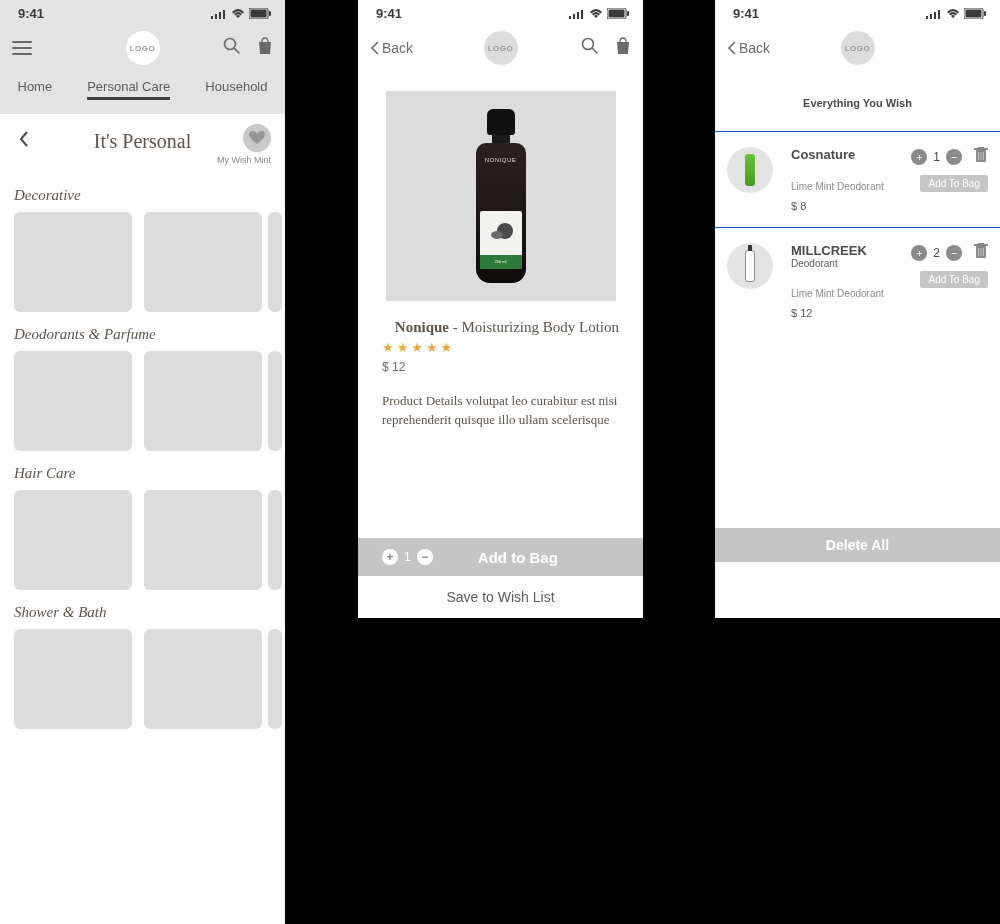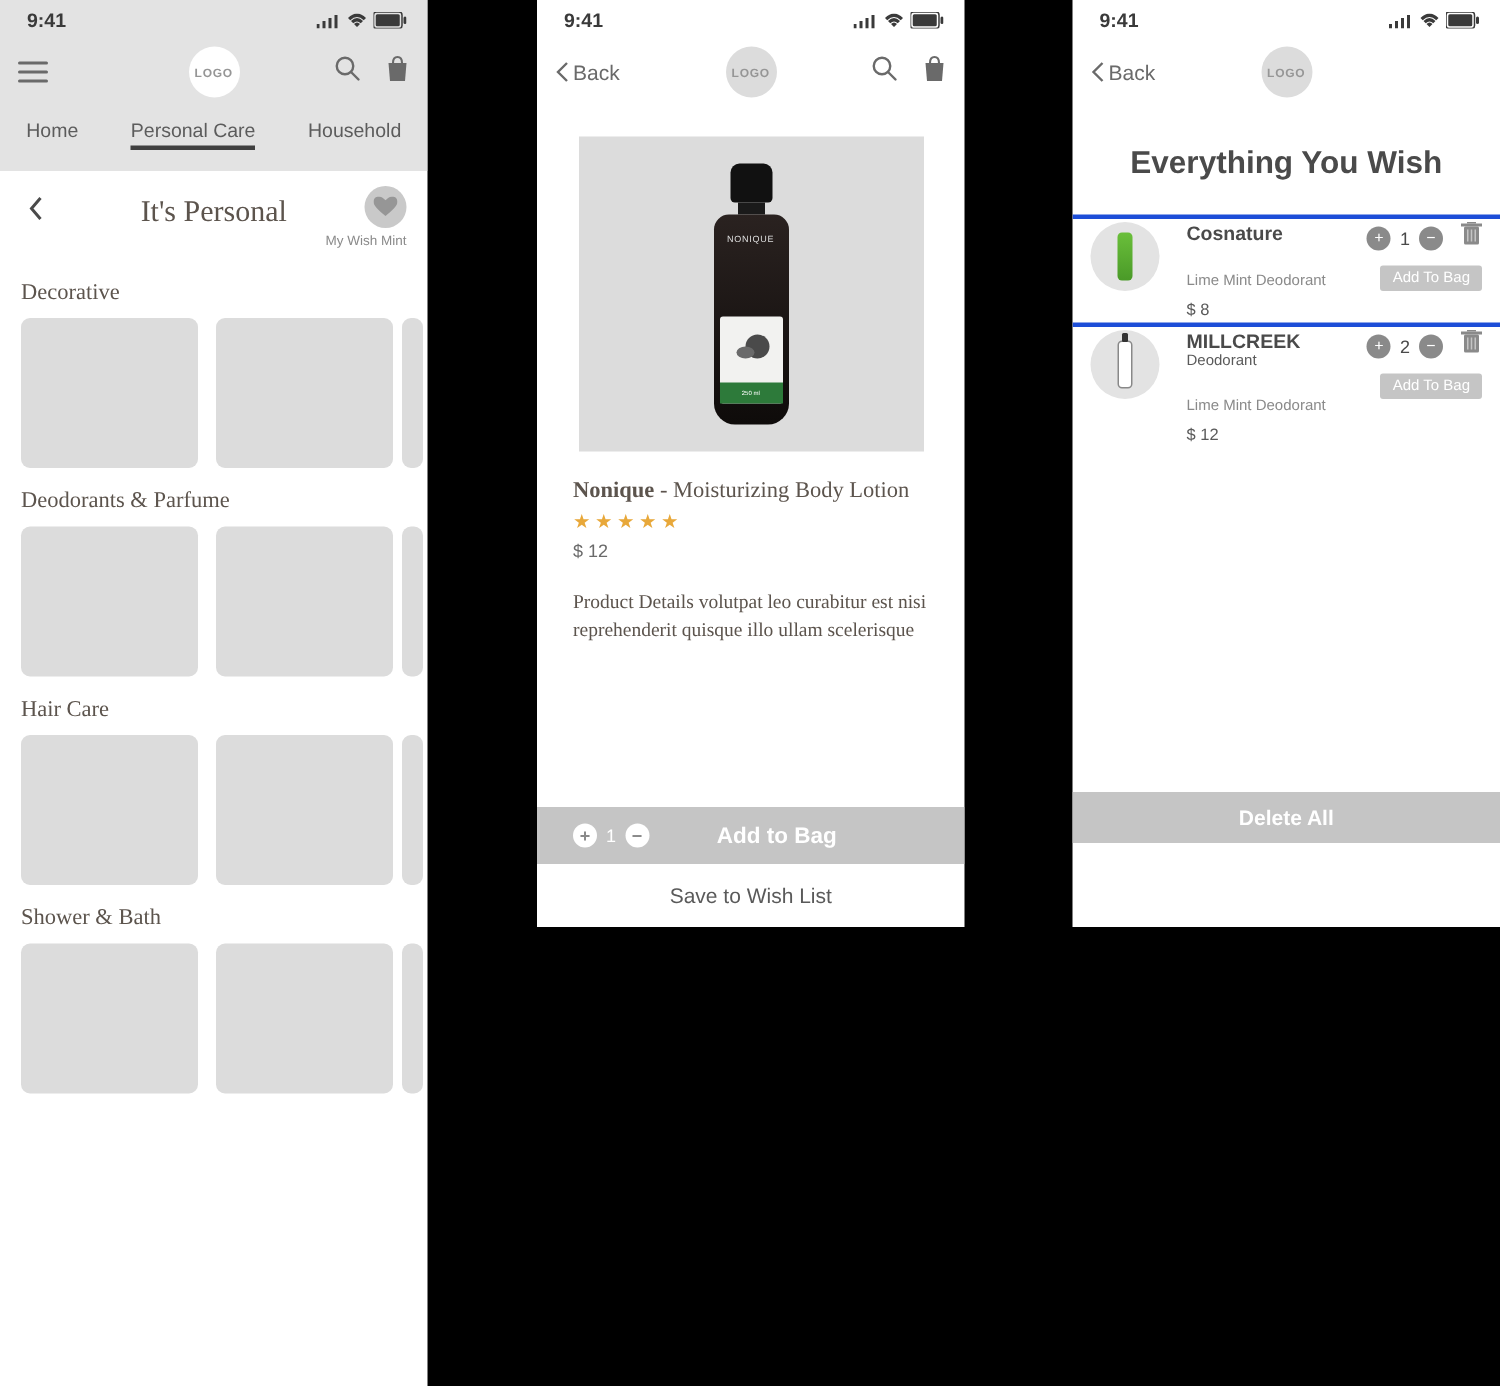--- a/index.html
+++ b/index.html
@@ -24,49 +24,49 @@
   
   .top-grey { background:#e3e3e3; }
   .tabs-row { display:flex; justify-content:space-around; padding: 6px 0 14px 0; font-family: Helvetica, Arial, sans-serif; font-size:13px; color:#5c5c5c; }
   .tabs-row .tab { cursor:pointer; padding-bottom:3px; }
   .tabs-row .tab.active { border-bottom:3px solid #404040; }
   .title-row { display:flex; align-items:flex-start; padding:16px 14px 2px 14px; position:relative; }
   .title-row .chev { position:absolute; left:18px; cursor:pointer; color:#4a4a4a; }
   .title-row .title { flex:1; text-align:center; font-size:20px; color:#5c544d; }
   .heart-circle { position:absolute; right:14px; top:10px; width:28px; height:28px; border-radius:50%; background:#c9c9c9; display:flex; align-items:center; justify-content:center; cursor:pointer; }
   .wishlist-label { text-align:right; font-size:9px; color:#8a8a8a; padding: 0 14px 8px 0; font-family: Helvetica, Arial, sans-serif; }
-  .section-label { font-size:15px; color:#5c544d; padding: 14px 14px 8px 14px; }
+  .section-label { font-size:15px; color:#5c544d; padding: 14px 14px 8px 14px; font-style: italic; }
   .grid-row { display:flex; gap:12px; padding:0 14px; }
   .thumb { width:118px; height:100px; background:#dcdcdc; border-radius:6px; cursor:pointer; flex-shrink:0; }
   .thumb.peek { width:14px; margin-left:-6px; }
 
   
   .product-img-wrap { margin:18px auto 0; width:230px; height:210px; background:#dcdcdc; display:flex; align-items:center; justify-content:center; }
   .bottle { width:50px; height:175px; position:relative; }
   .cap { width:28px; height:26px; background:#111; border-radius:6px 6px 3px 3px; margin:0 auto; }
   .neck { width:18px; height:8px; background:#1a1a1a; margin:0 auto; }
   .body { width:50px; height:140px; background:linear-gradient(#2a2220,#0e0b0a); border-radius:10px 10px 14px 14px; margin:0 auto; position:relative; overflow:hidden; }
   .label { position:absolute; bottom:14px; left:4px; right:4px; height:58px; background:#f2f2f0; border-radius:2px; font-size:4px; color:#333; text-align:center; padding-top:2px; font-family:Helvetica,Arial,sans-serif; }
   .green-strip { position:absolute; bottom:0; left:0; right:0; height:14px; background:#2d7a3a; color:#fff; font-size:4px; display:flex; align-items:center; justify-content:center; }
   .brand-small { position:absolute; top:14px; left:0; right:0; text-align:center; color:#ddd; font-size:6px; font-family:Helvetica,Arial,sans-serif; letter-spacing:0.5px; }
   .prod-info { padding: 18px 24px; }
-  .prod-title { font-size:15px; color:#5c544d; }
+  .prod-title { font-size:15px; color:#5c544d;text-align:right; }
   .prod-title b { font-weight:bold; }
   .stars { color:#e8a83a; font-size:13px; letter-spacing:3px; margin-top:4px; }
   .price { font-size:12px; color:#6a6a6a; margin-top:4px; font-family: Helvetica, Arial, sans-serif; }
   .desc { font-size:13px; color:#5c544d; margin-top:18px; line-height:1.45; }
   .add-bar { position:absolute; left:0; right:0; bottom:42px; height:38px; background:#c5c5c5; display:flex; align-items:center; color:#fff; font-family: Helvetica, Arial, sans-serif; }
   .qty-group { display:flex; align-items:center; gap:6px; margin-left:24px; }
   .round-btn { width:16px; height:16px; border-radius:50%; background:#fff; color:#8a8a8a; display:flex; align-items:center; justify-content:center; font-size:12px; font-weight:bold; cursor:pointer; }
   .add-bar .label-txt { flex:1; text-align:center; font-size:15px; font-weight:600; margin-left:-40px; }
   .save-row { position:absolute; left:0; right:0; bottom:0; height:42px; display:flex; align-items:center; justify-content:center; font-family: Helvetica, Arial, sans-serif; font-size:14px; color:#5a5a5a; cursor:pointer; }
 
   
-  .wish-title { text-align:center; font-size:21px; font-weight:bold; color:#4a4a4a; padding: 24px 0 22px; font-family: Helvetica, Arial, sans-serif; }
-  .wish-item { display:grid; grid-template-columns: 56px 1fr 90px; gap:8px; align-items:flex-start; padding:2px 12px; border-top:3px solid #1d4ed8; }
+  .wish-title { text-align:center; font-size:11px; font-weight:bold; color:#4a4a4a; padding: 24px 0 22px; font-family: Helvetica, Arial, sans-serif; }
+  .wish-item { display:grid; grid-template-columns: 56px 1fr 90px; gap:8px; align-items:flex-start; padding:15px 12px; border-top:1px solid #1d4ed8; }
   .wish-item:last-of-type { border-bottom:1px solid #e3e3e3; }
   .wish-thumb { width:46px; height:46px; border-radius:50%; background:#e3e3e3; display:flex; align-items:center; justify-content:center; }
   .mini-bottle { width:10px; height:32px; border-radius:3px; }
   .mini-green { background:linear-gradient(#6abf3a,#4a9a28); }
   .mini-white { background:#fff; border:1px solid #888; position:relative; }
   .mini-white::before { content:''; position:absolute; top:-6px; left:2px; width:4px; height:6px; background:#333; border-radius:1px; }
   .wish-info { font-family: Helvetica, Arial, sans-serif; }
   .wish-brand { font-size:13px; font-weight:bold; color:#4a4a4a; }
   .wish-sub { font-size:10px; color:#5a5a5a; }
   .wish-variant { font-size:10px; color:#8a8a8a; margin-top:19px; }

